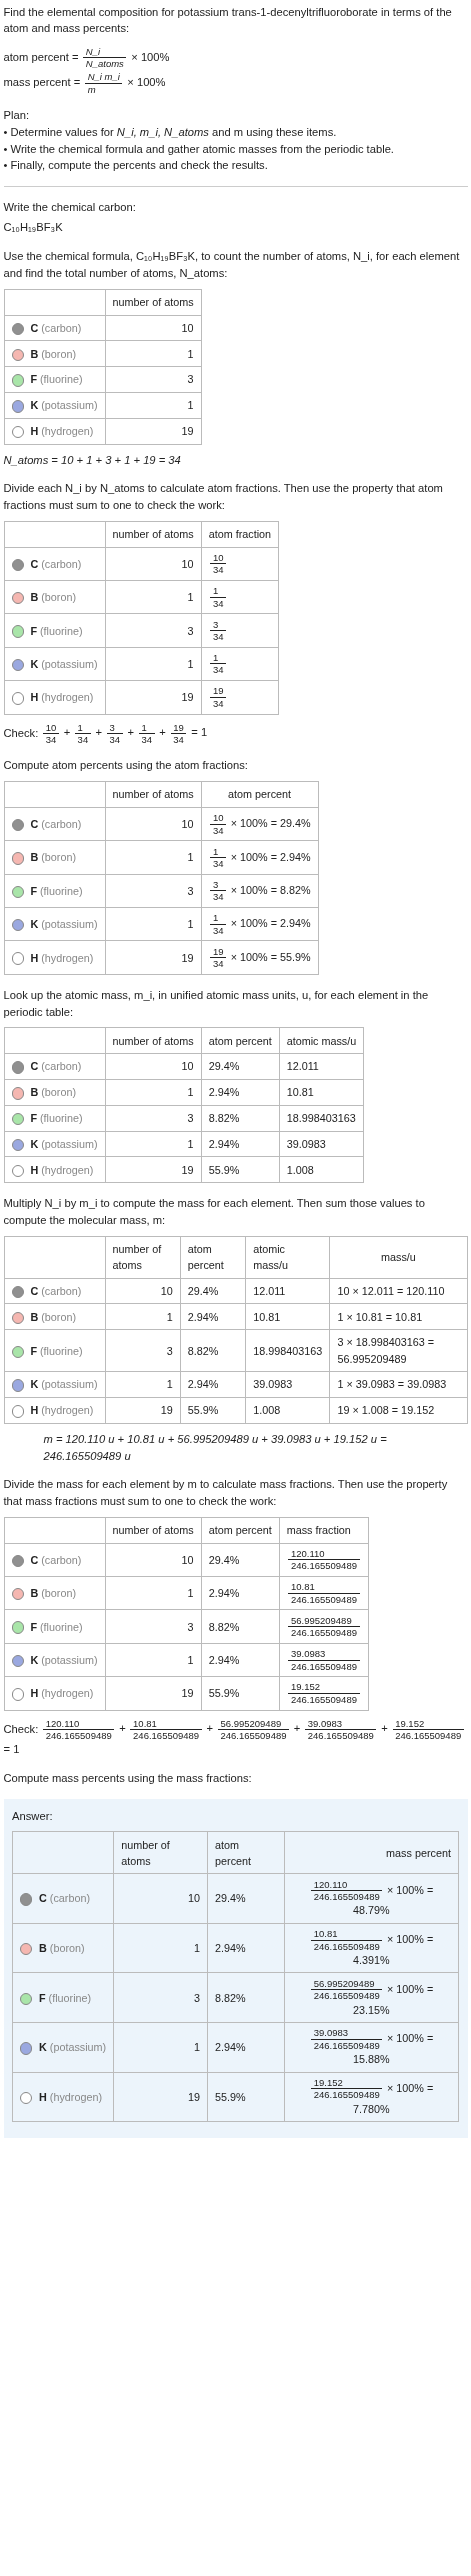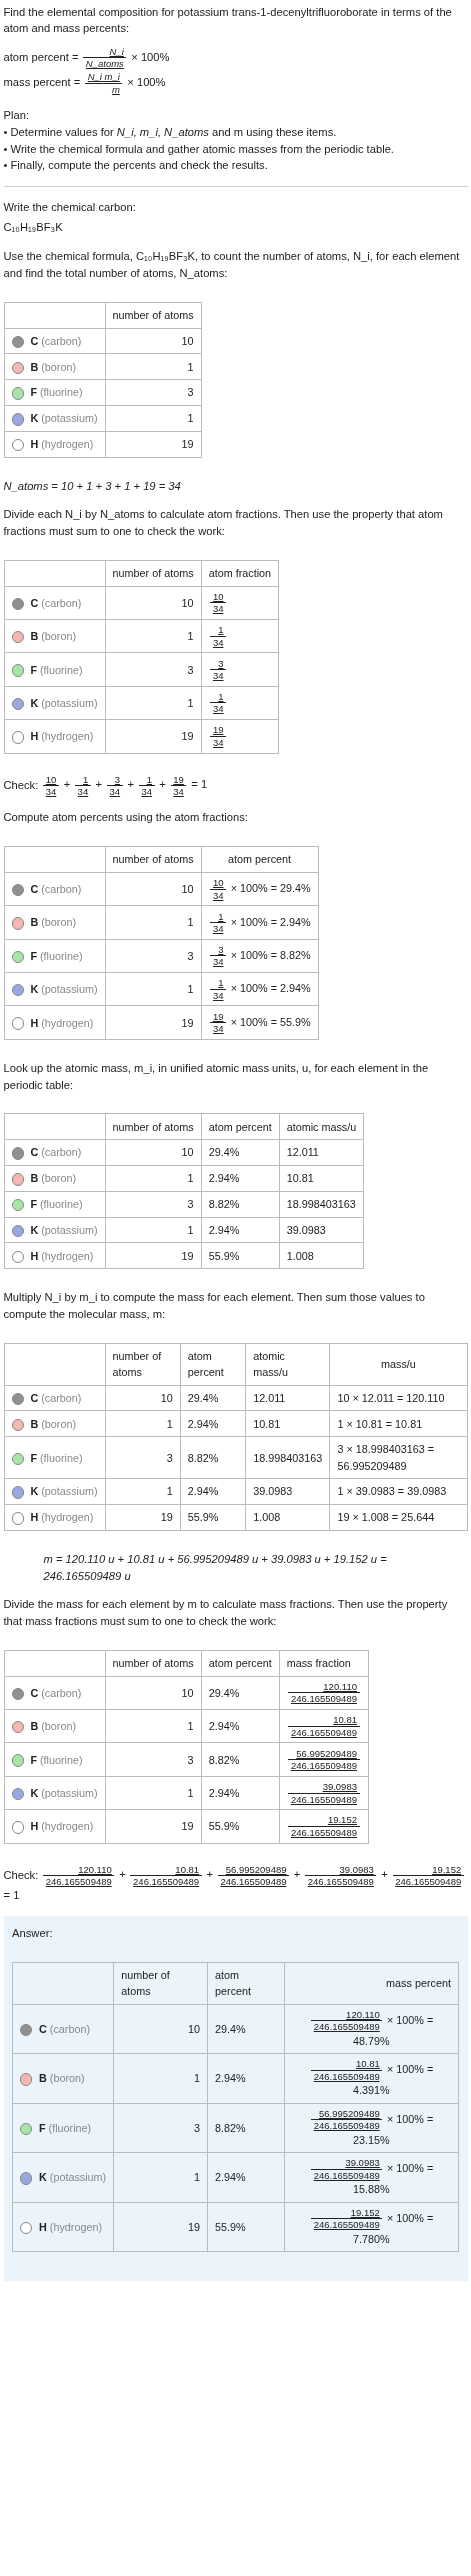--- a/index.html
+++ b/index.html
@@ -11,27 +11,26 @@
     width: 471px;
     line-height: 1.5;
   }
   .container { padding: 3.5px; }
   .section { margin-bottom: 12px; }
   .prompt { margin-bottom: 8.6px; }
   .formula-line { margin: 1.7px 0; }
   .frac {
     display: inline-block;
     vertical-align: middle;
-    text-align: right;
+    text-align: left;
     margin: 0 1.7px;
-    text-decoration: underline;
   }
   .frac .num { display: block; border-bottom: 0.9px solid #222; padding: 0 2.6px; line-height: 1.2; }
   .frac .den { display: block; padding: 0 2.6px; line-height: 1.2; }
-  table { border-collapse: collapse; margin: 20px 0; }
+  table { border-collapse: collapse; margin: 7px 0; }
   th, td { border: 0.9px solid #bbb; padding: 4.3px 7px; font-size: 10.8px; vertical-align: middle; }
   th { font-weight: normal; text-align: left; background: #fff; }
   td.num-col { text-align: right; }
   .elem-cell { white-space: nowrap; }
   .swatch {
     display: inline-block;
     width: 10.4px; height: 10.4px;
     border-radius: 50%;
     border: 0.9px solid #888;
     margin-right: 3.5px;
@@ -401,21 +400,21 @@
    </tr>
           <tr>
      <td class="elem-cell">
     <span class="swatch hydrogen"></span>
     <b>H</b>
     <span class="elem-name">(hydrogen)</span>
   </td>
      <td class="num-col">19</td>
      <td>55.9%</td>
      <td>1.008</td>
-     <td>19 × 1.008 = 25.644</td>
+     <td>19 × 1.008 = 19.152</td>
    </tr>
         </tbody>
     </table>
     <div style="margin-top:5.2px;margin-left:40px;">
       <i>m = 120.110 u + 10.81 u + 56.995209489 u + 39.0983 u + 19.152 u = 246.165509489 u</i>
     </div>
   </div>
 
   <div class="section">
     <div>Divide the mass for each element by m to calculate mass fractions. Then use the property that mass fractions must sum to one to check the work:</div>
@@ -480,20 +479,23 @@
      <td><span class="frac small-frac"><span class="num">19.152</span><span class="den">246.165509489</span></span></td>
    </tr>
         </tbody>
     </table>
     <div style="margin-top:5.2px;">
       <span>Check: </span>
       <span id="check-mass-frac-expr"><span class="frac small-frac"><span class="num">120.110</span><span class="den">246.165509489</span></span> + <span class="frac small-frac"><span class="num">10.81</span><span class="den">246.165509489</span></span> + <span class="frac small-frac"><span class="num">56.995209489</span><span class="den">246.165509489</span></span> + <span class="frac small-frac"><span class="num">39.0983</span><span class="den">246.165509489</span></span> + <span class="frac small-frac"><span class="num">19.152</span><span class="den">246.165509489</span></span> = 1</span>
     </div>
   </div>
 
+  <div class="section">
+    <div>Compute mass percents using the mass fractions:</div>
+  </div>
 
   <div class="answer-box">
     <div class="answer-label">Answer:</div>
     <table style="background:#fff0;">
       <tbody>
           <tr>
         <th style="background:transparent;"></th>
         <th style="background:transparent;">number of atoms</th>
         <th style="background:transparent;">atom percent</th>
         <th style="text-align:right;background:transparent;">mass percent</th>

